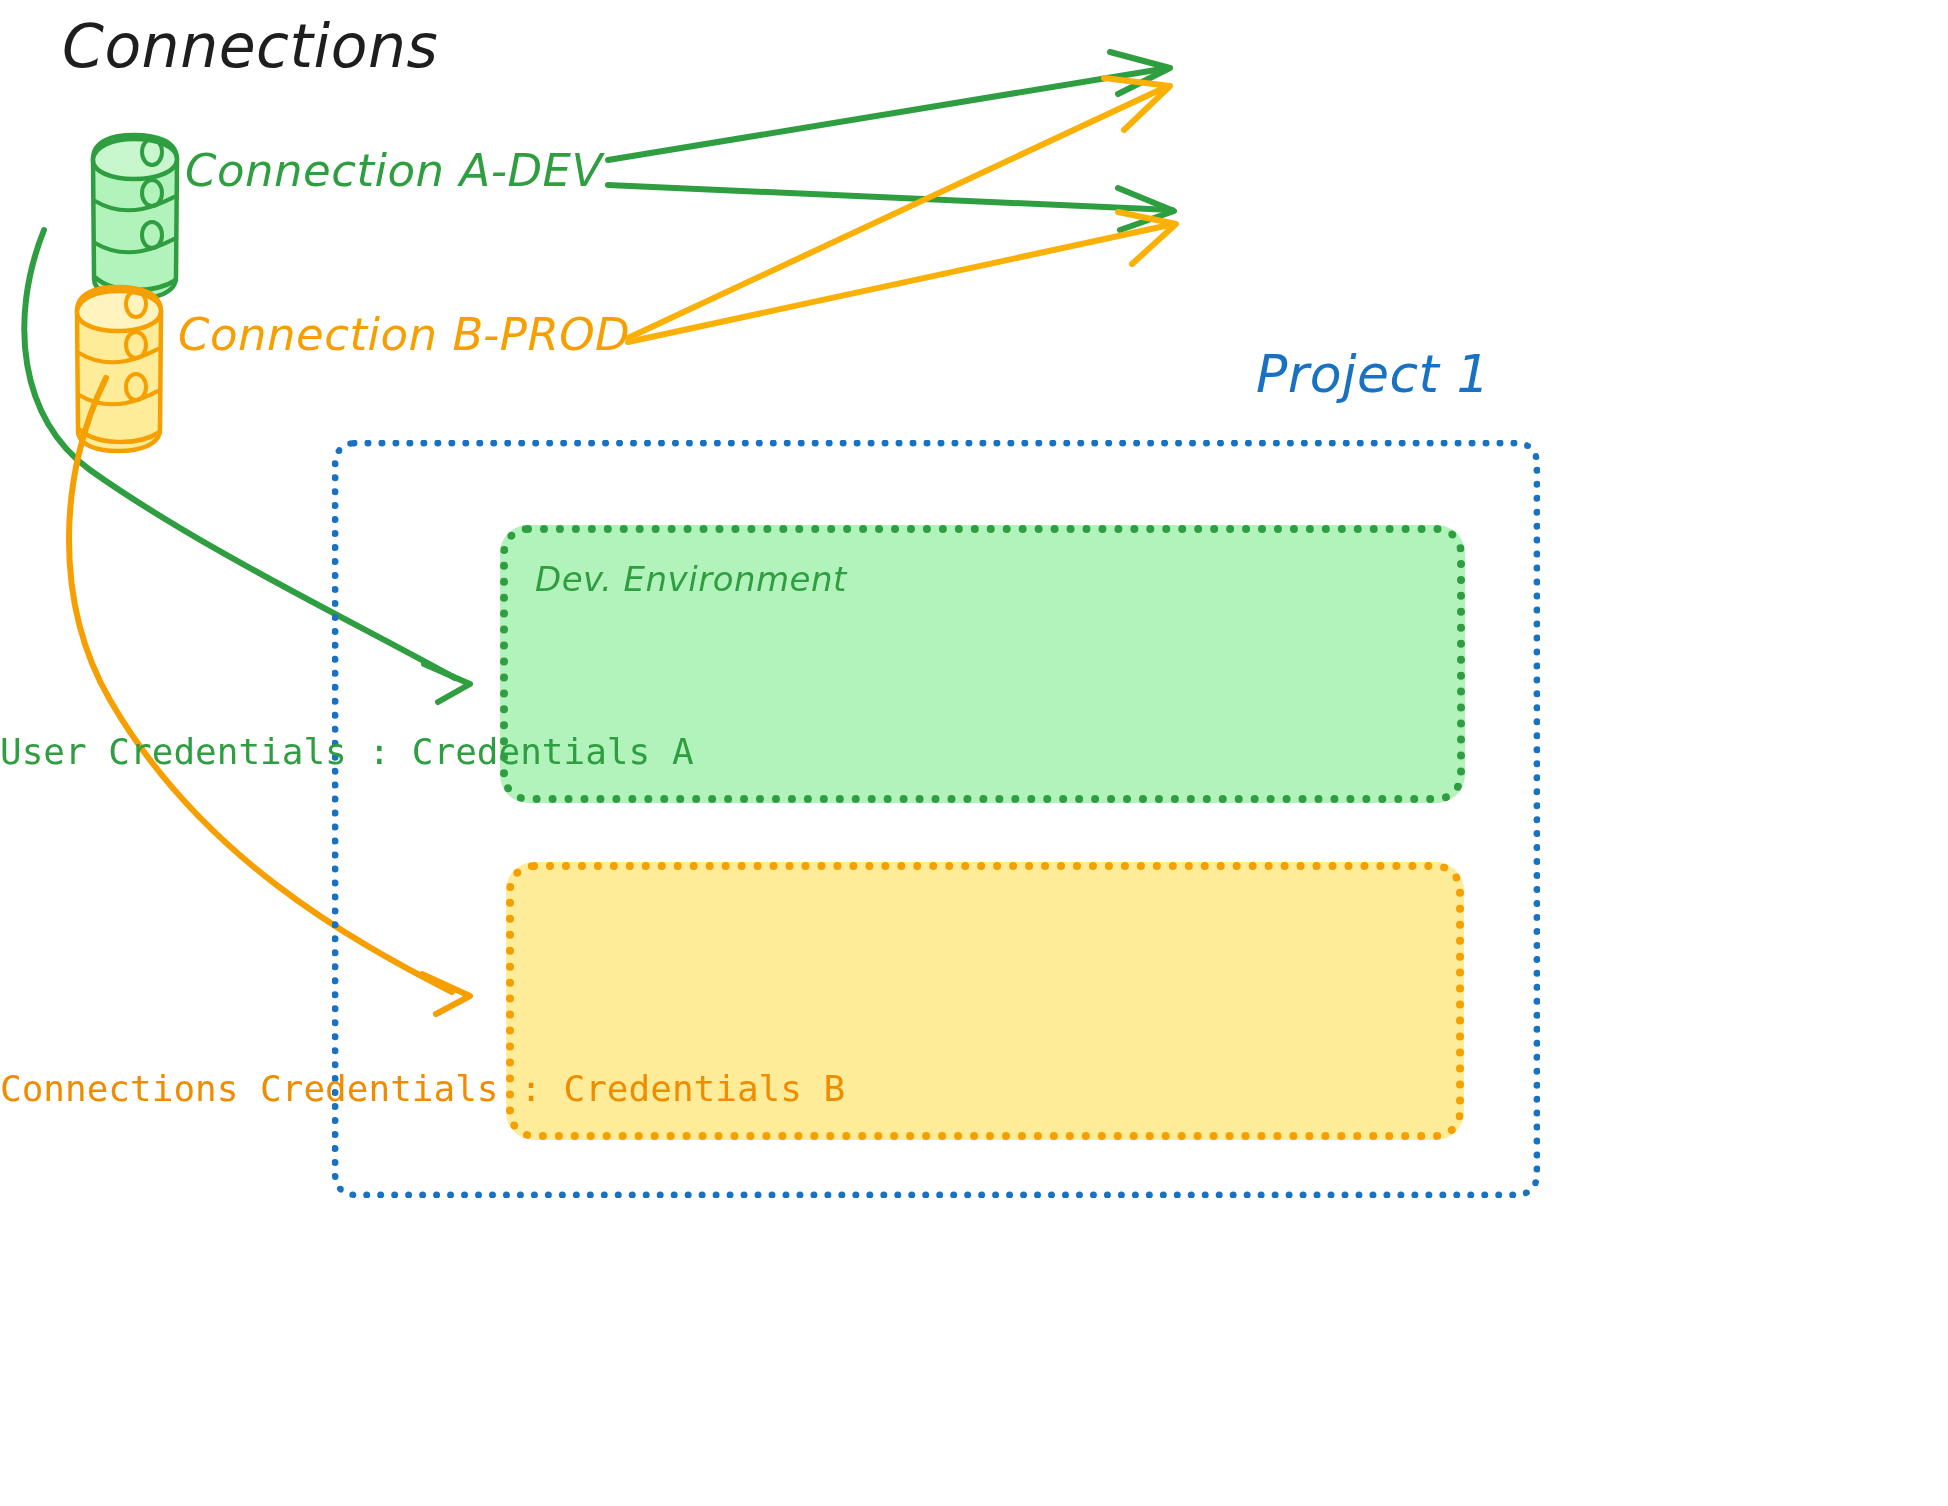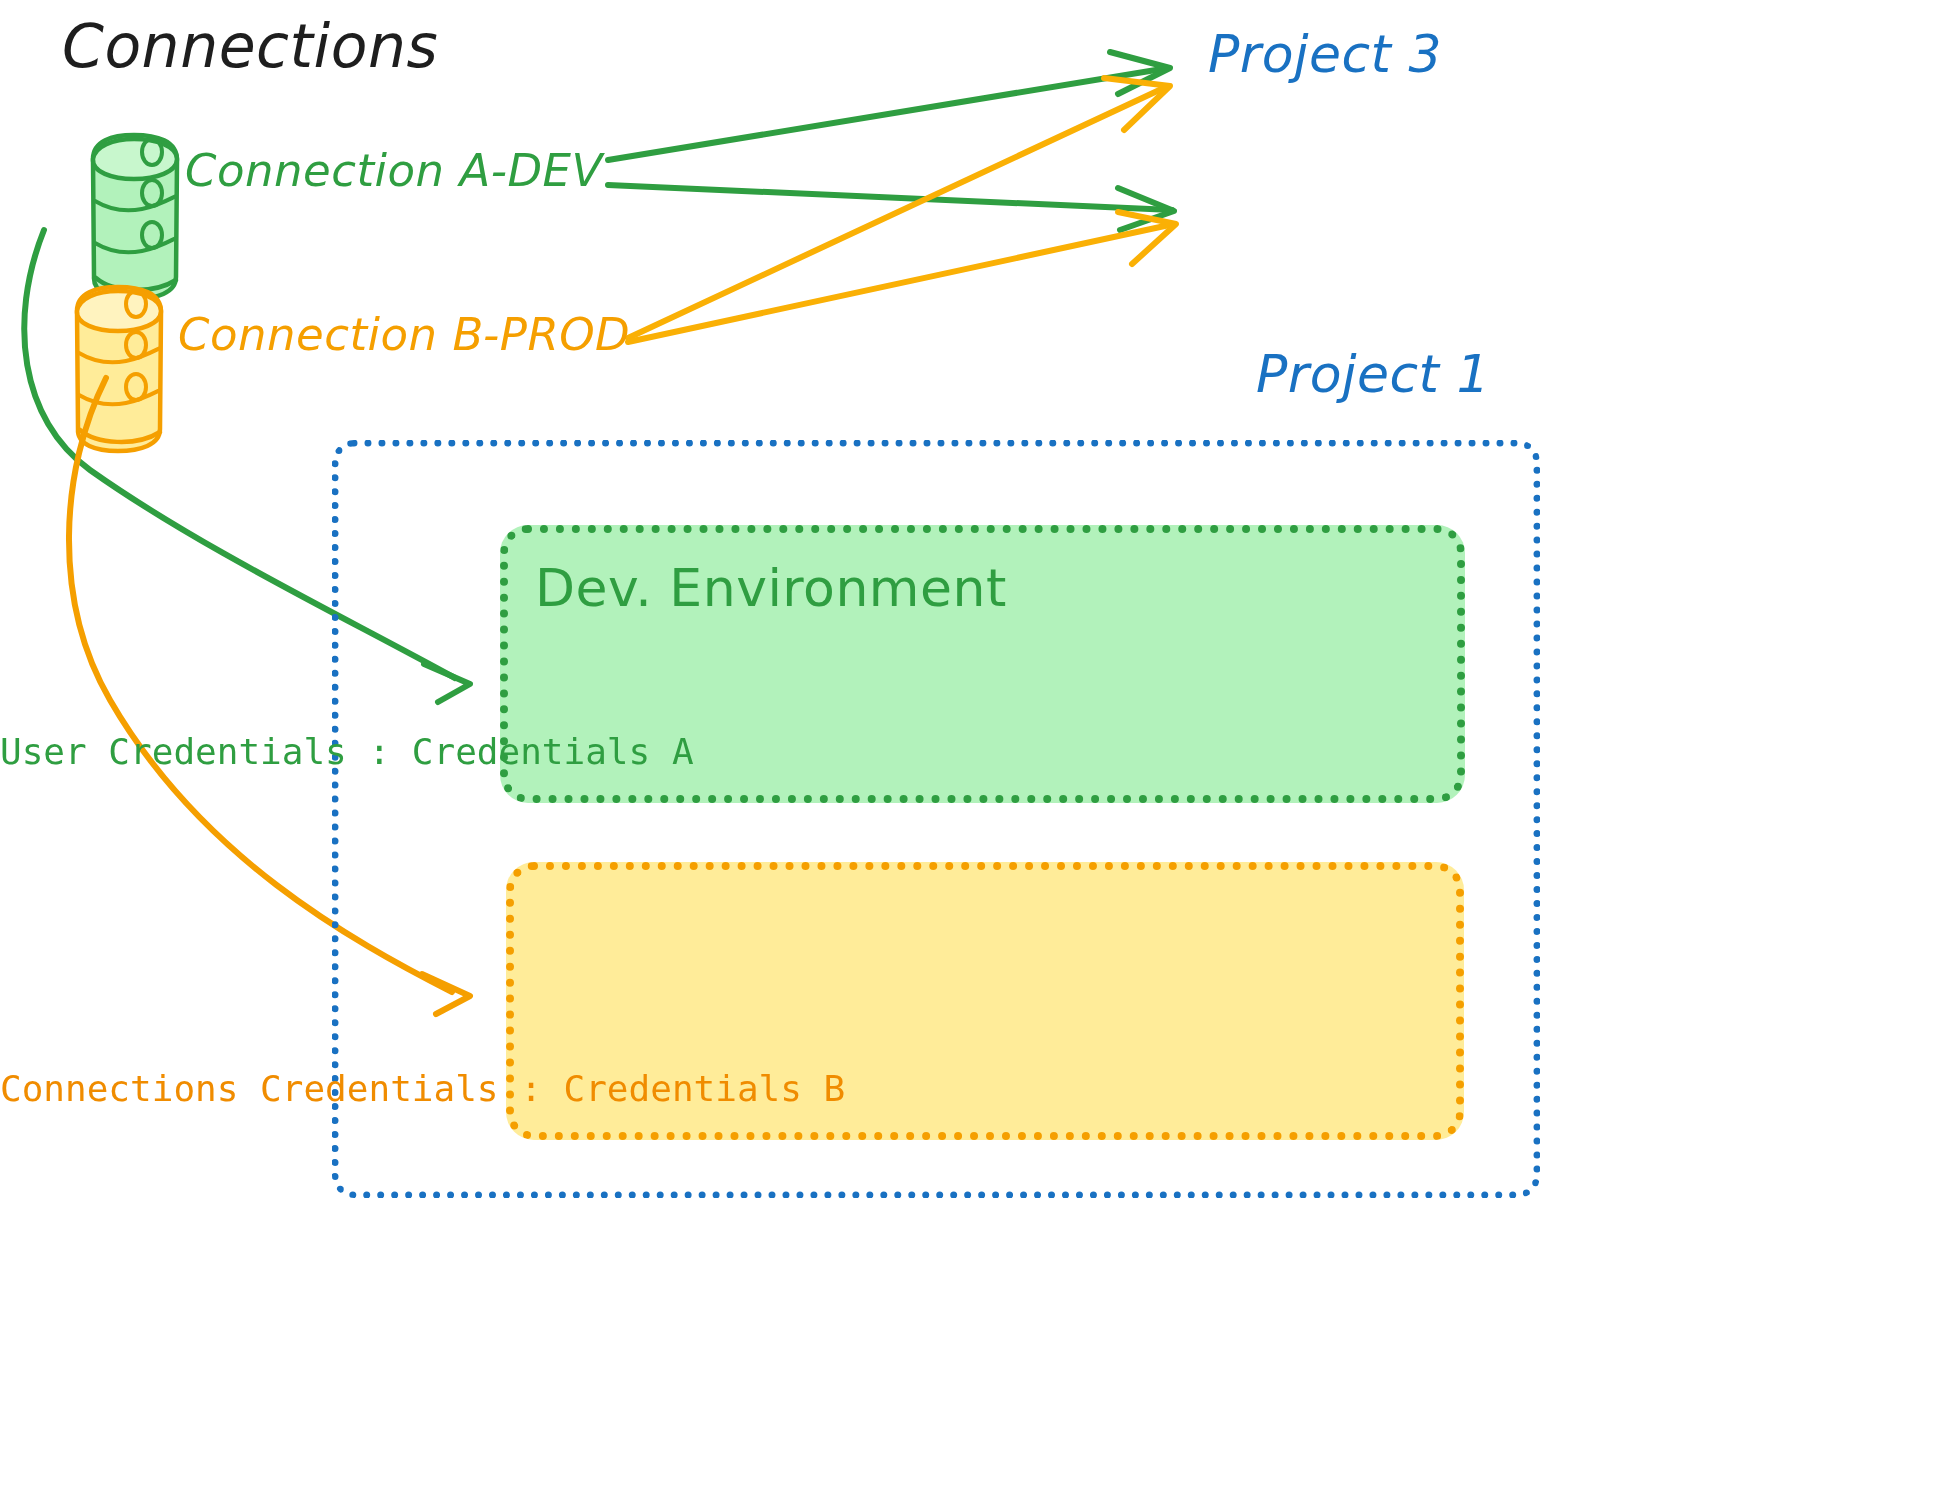--- a/index.html
+++ b/index.html
@@ -104,21 +104,22 @@
     left: 506px;
     top: 862px;
     width: 958px;
     height: 278px;
     background: #ffec99;
     border: 8px dotted #f59f00;
   }
 
   .env-title {
     position: absolute;
-    font-size: 52px;
+    font-size: 34px;
+    font-style: italic;
     white-space: pre;
   }
   #dev-env-title {
     left: 535px;
     top: 562px;
     color: #2f9e41;
   }
   #prod-env-title {
     left: 545px;
     top: 897px;
@@ -215,21 +216,20 @@
       <path d="M106 378 C60 470 52 600 110 700 C200 856 350 940 452 992" fill="none" stroke="#f59f00" stroke-width="6" stroke-linecap="round"></path>
       <path d="M422 974 L470 996 L436 1014" fill="none" stroke="#f59f00" stroke-width="6" stroke-linecap="round" stroke-linejoin="round"></path>
     </g>
 
   </svg>
 
   <div class="txt handwriting" id="conn-a-label">Connection A-DEV</div>
 
   <div class="txt handwriting" id="conn-b-label">Connection B-PROD</div>
 
-  <div class="txt handwriting project-label" id="project-3">Project 3</div>
 
 
   <div class="txt handwriting project-label" id="project-1">Project 1</div>
 
   <div id="project1-box"></div>
 
   <div class="env-box" id="dev-env-box"></div>
   <div class="txt handwriting env-title" id="dev-env-title">Dev. Environment</div>
   <div class="cred-line mono" id="dev-cred">User Credentials : Credentials A</div>
 

